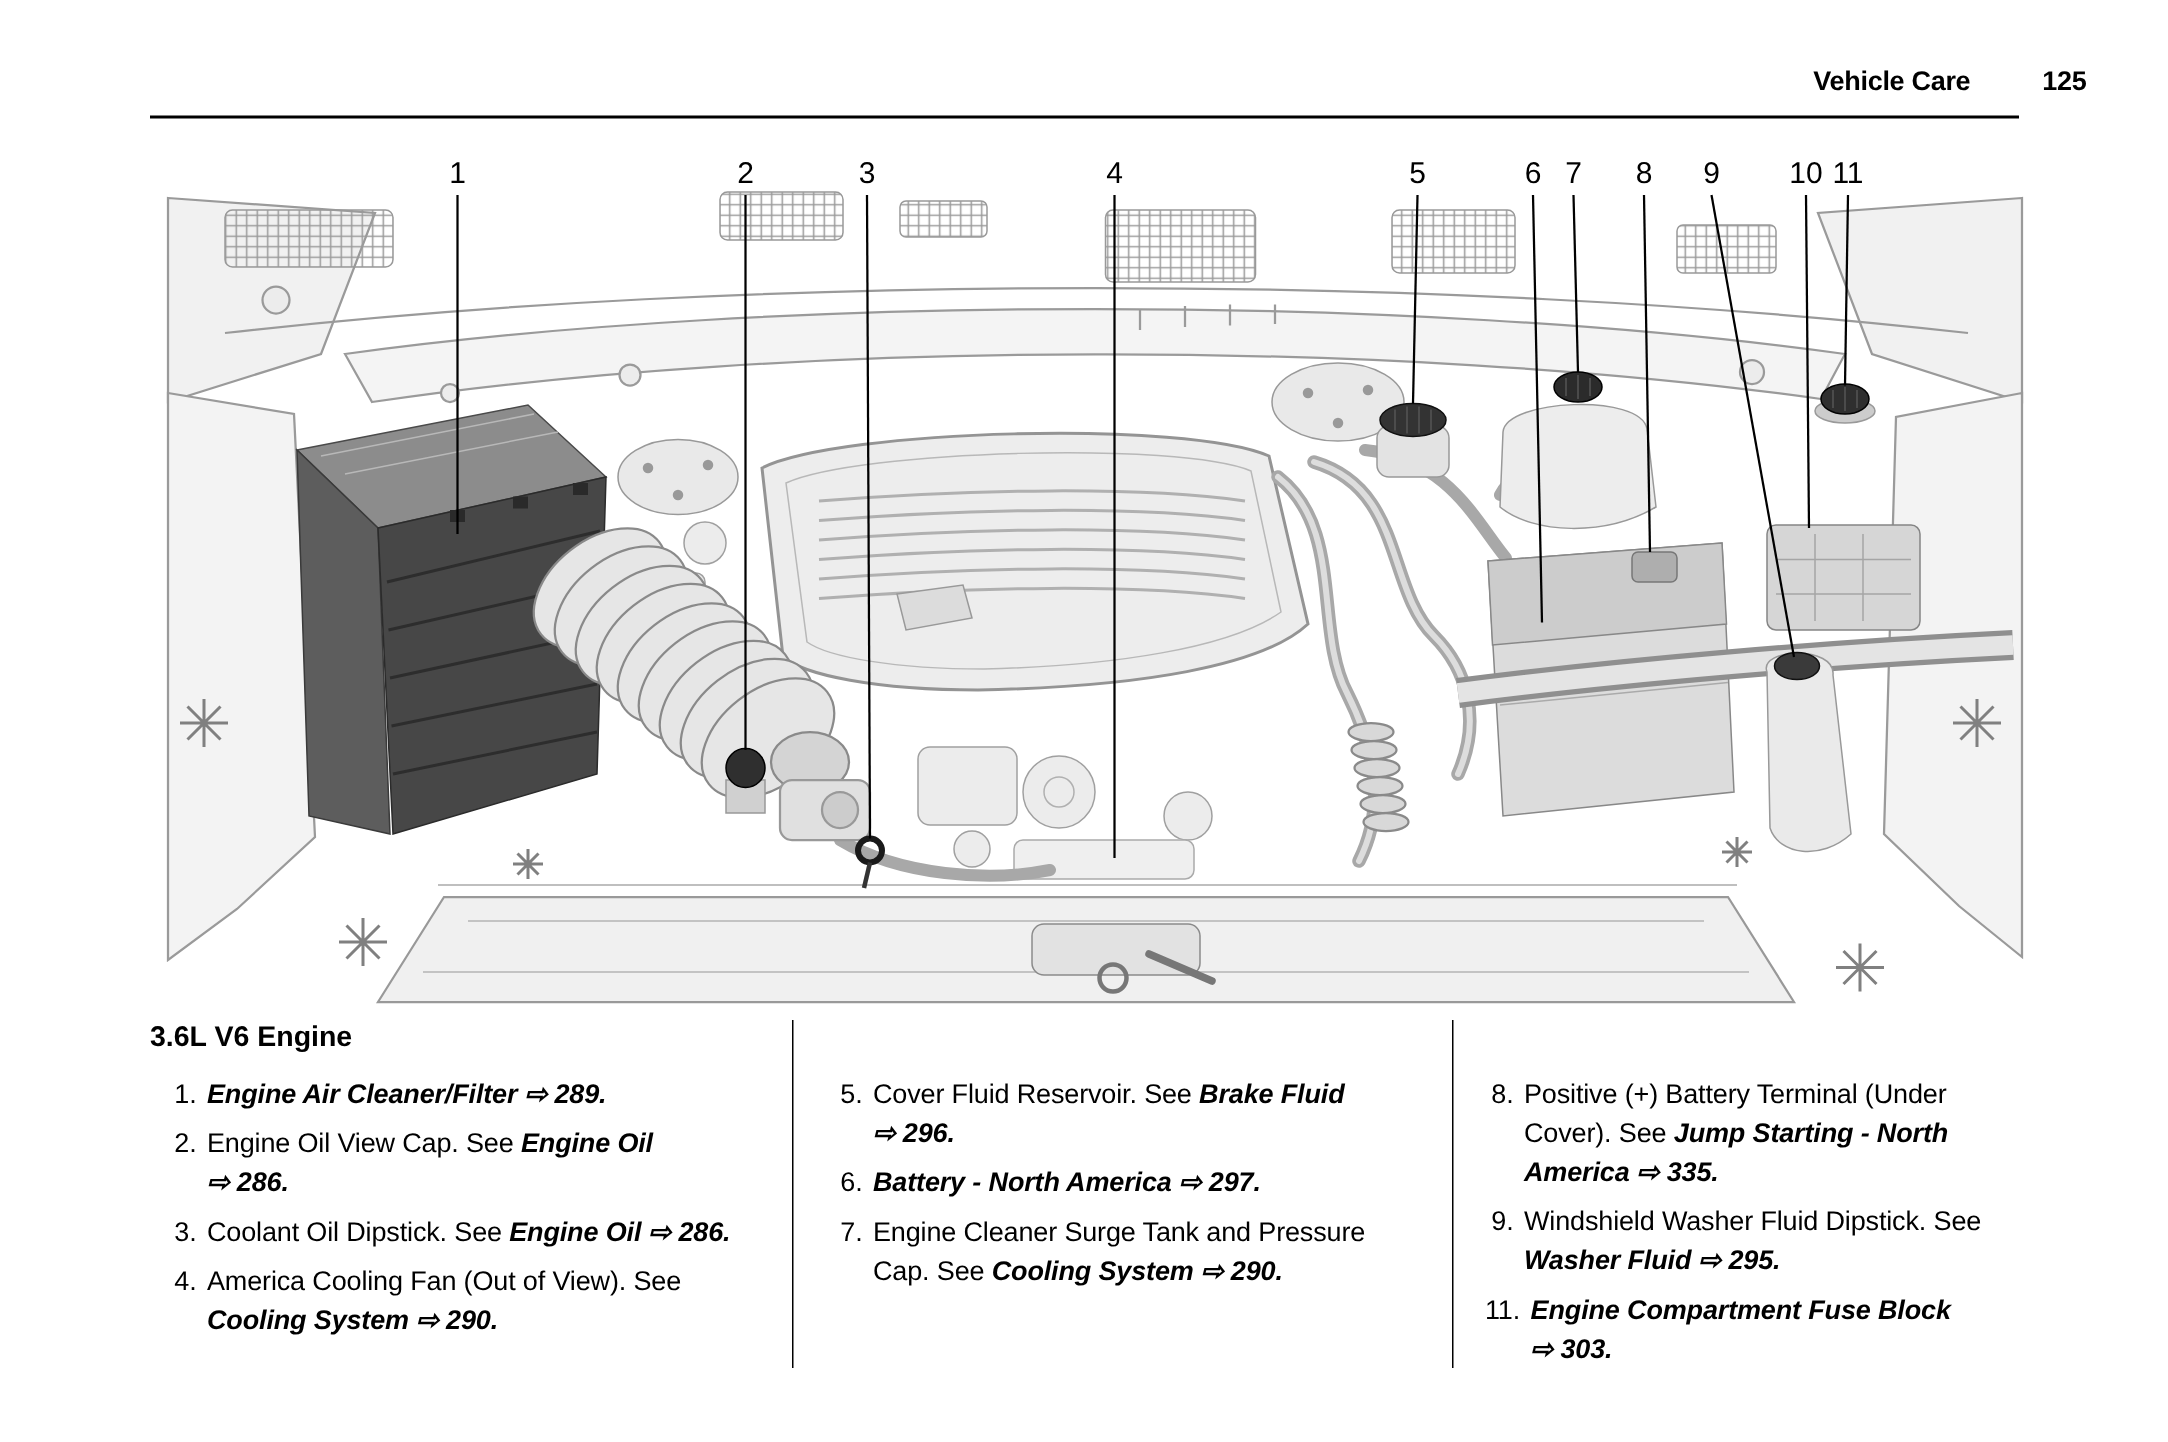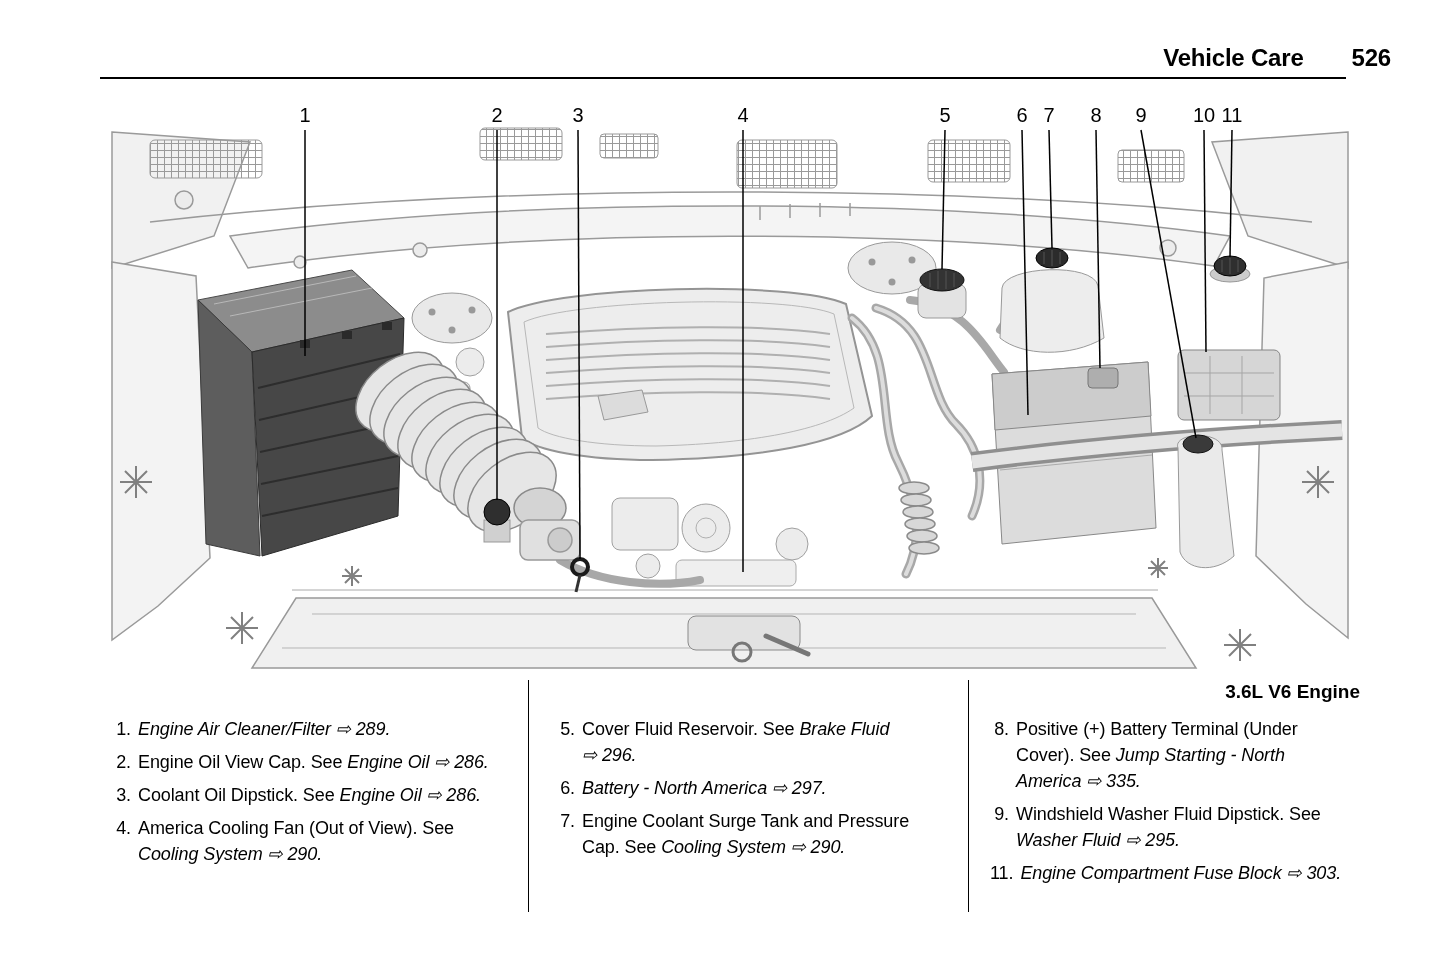--- a/index.html
+++ b/index.html
@@ -6,59 +6,59 @@
   html, body { margin: 0; padding: 0; background: #ffffff; }
   .page {
     position: relative; width: 1445px; height: 961px;
     background: #ffffff; color: #000;
     font-family: "Liberation Sans", sans-serif;
     overflow: hidden;
   }
   .header {
     position: absolute; top: 44px; right: 54px;
     display: flex; gap: 48px; align-items: baseline;
-    font-weight: 700; font-size: 24px; letter-spacing: -0.2px;
+    font-weight: 700; font-size: 18px; letter-spacing: -0.2px;
   }
   .rule {
     position: absolute; top: 77px; left: 100px; width: 1246px;
     height: 0; border-top: 2px solid #000;
   }
   .figure-svg { position: absolute; left: 100px; top: 95px; width: 1260px; height: 585px; }
   .caption {
     position: absolute; left: 100px; top: 681px; width: 1260px;
-    text-align: right; font-weight: 700; font-size: 19px;
+    text-align: left; font-weight: 700; font-size: 19px;
   }
   .legend-col {
     position: absolute; top: 716px;
     font-size: 18px; line-height: 26px; letter-spacing: -0.1px;
   }
   .col-1 { left: 112px; width: 382px; }
   .col-2 { left: 556px; width: 362px; }
   .col-3 { left: 990px; width: 356px; }
   .legend-item { display: flex; margin-bottom: 7px; }
   .legend-num { flex: 0 0 26px; text-align: right; padding-right: 7px; white-space: nowrap; }
   .legend-text { flex: 1; }
-  .legend-text em { font-style: italic; }
+  .legend-text em { font-style: italic; font-weight: bold; }
   .vdivider { position: absolute; top: 680px; height: 232px; border-left: 1.5px solid #000; }
   .vd-1 { left: 528px; }
   .vd-2 { left: 968px; }
   .callout-num {
     font-family: "Liberation Sans", sans-serif;
     font-size: 20px; fill: #000; text-anchor: middle;
   }
   .leader { stroke: #000; stroke-width: 1.5; fill: none; }
 </style>
 </head>
 <body>
 
 <div class="page">
 
   <div class="header">
     <span>Vehicle Care</span>
-    <span>526</span>
+    <span>125</span>
   </div>
   <div class="rule"></div>
 
   <svg class="figure-svg" viewBox="100 95 1260 585" xmlns="http://www.w3.org/2000/svg">
     <defs>
       <pattern id="mesh" width="7" height="7" patternUnits="userSpaceOnUse">
         <path d="M0,3.5 H7 M3.5,0 V7" stroke="#9a9a9a" stroke-width="1"></path>
       </pattern>
     </defs>
 
@@ -283,21 +283,21 @@
       <div class="legend-item">
         <span class="legend-num">5.</span>
         <span class="legend-text"><span>Cover Fluid Reservoir. See </span><em>Brake Fluid ⇨&nbsp;296.</em></span>
       </div>
       <div class="legend-item">
         <span class="legend-num">6.</span>
         <span class="legend-text"><em>Battery - North America ⇨&nbsp;297.</em></span>
       </div>
       <div class="legend-item">
         <span class="legend-num">7.</span>
-        <span class="legend-text"><span>Engine Coolant Surge Tank and Pressure Cap. See </span><em>Cooling System ⇨&nbsp;290.</em></span>
+        <span class="legend-text"><span>Engine Cleaner Surge Tank and Pressure Cap. See </span><em>Cooling System ⇨&nbsp;290.</em></span>
       </div>
     </div>
   <div class="legend-col col-3">
       <div class="legend-item">
         <span class="legend-num">8.</span>
         <span class="legend-text"><span>Positive (+) Battery Terminal (Under Cover). See </span><em>Jump Starting - North America ⇨&nbsp;335.</em></span>
       </div>
       <div class="legend-item">
         <span class="legend-num">9.</span>
         <span class="legend-text"><span>Windshield Washer Fluid Dipstick. See </span><em>Washer Fluid ⇨&nbsp;295.</em></span>

